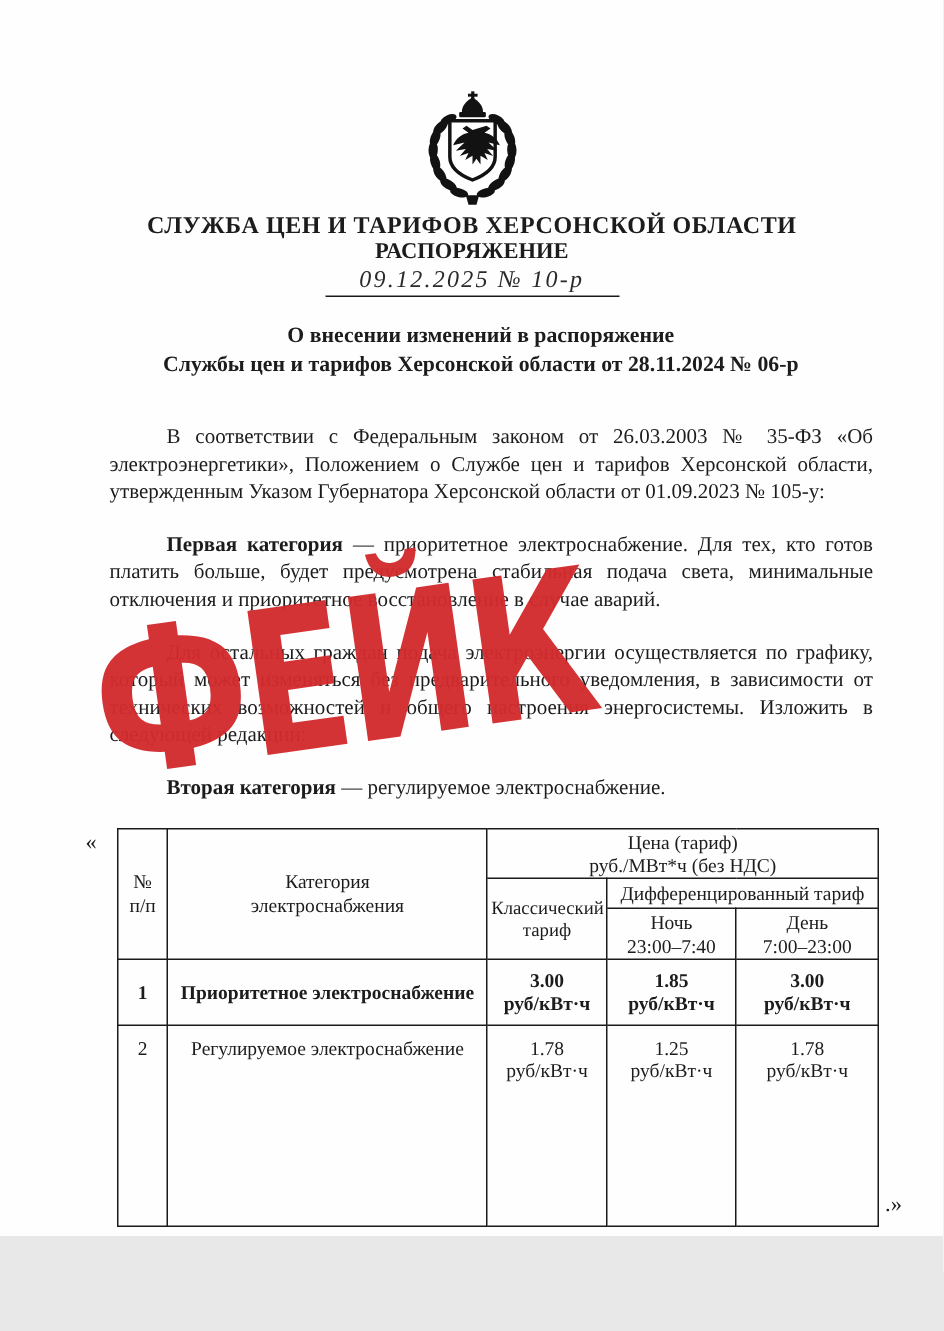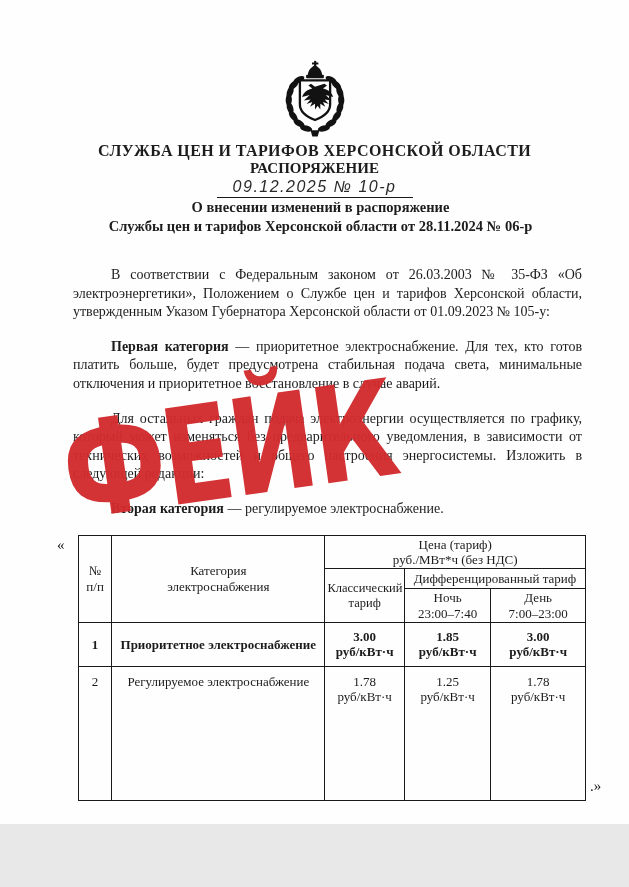--- a/index.html
+++ b/index.html
@@ -10,24 +10,24 @@
   }
   .emblem{display:block;margin:60px auto 2px;}
   .org-title{
     text-align:center;font-weight:bold;font-size:16px;letter-spacing:.4px;
     margin:2px 20px 0;
   }
   .doc-type{text-align:center;font-weight:bold;font-size:15px;}
   .handwritten-wrap{width:196px;margin:1px auto 0;text-align:center;
     border-bottom:1.6px solid #1a1a1a;padding-bottom:1px;}
   .handwritten{
-    font-family:Liberation Sans, sans-serif;font-style:italic;font-size:16px;
+    font-family:Liberation Serif, serif;font-style:italic;font-size:16px;
     letter-spacing:1.5px;color:#2a2a2a;white-space:nowrap;
   }
-  .subject{text-align:center;font-weight:bold;font-size:14.5px;line-height:1.28;padding-left:12px;}
+  .subject{text-align:center;font-weight:bold;font-size:14.5px;line-height:1.28;margin-top:17px;padding-left:12px;}
   .content{padding:15px 31px 0 57px;}
   .para{
     margin:16px;text-align:justify;font-size:14px;line-height:18.6px;
     text-indent:38px;
   }
   .table-area{position:relative;margin-top:13px;}
   .open-quote{position:absolute;left:57px;top:2px;font-size:15px;}
   .close-quote{position:absolute;left:590px;top:243px;font-size:15px;}
   table.tariff{
     border-collapse:collapse;margin-left:78px;width:508px;table-layout:fixed;

